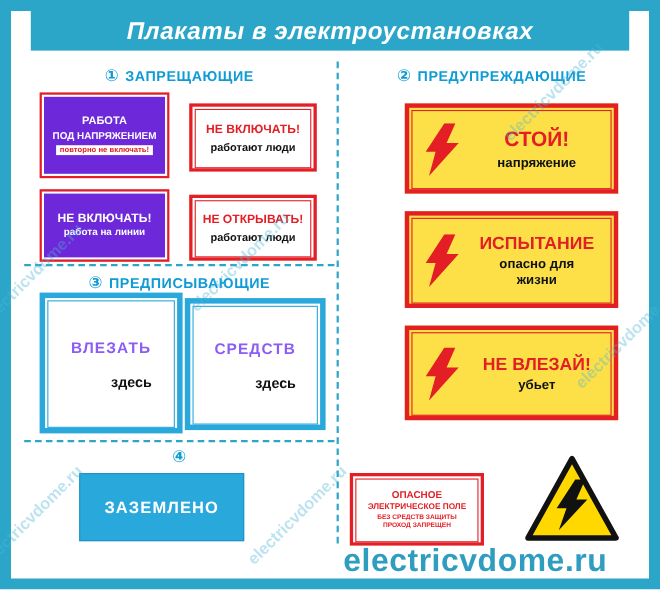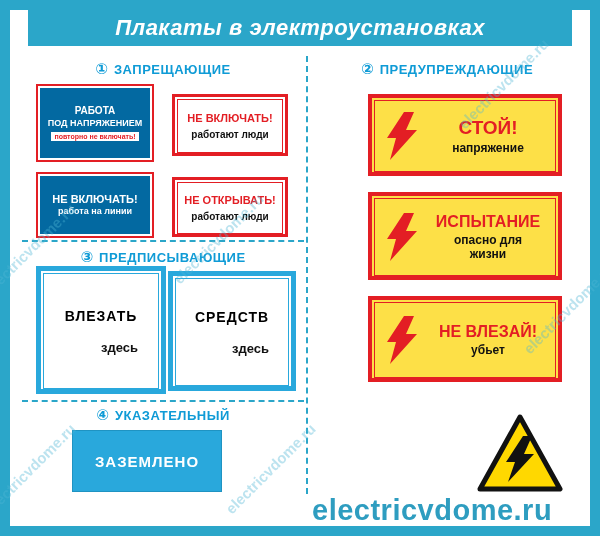--- a/index.html
+++ b/index.html
@@ -18,41 +18,41 @@
   .sec-header{position:absolute;display:flex;align-items:center;justify-content:center;gap:6px;color:#0f9bd6;}
   .sec-num{font-size:15px;font-weight:bold;}
   .sec-label{font-size:13px;font-weight:bold;letter-spacing:.5px;}
   .h-prohibit{left:22px;top:60px;width:282px;}
   .h-warning{left:314px;top:60px;width:266px;}
   .h-prescriptive{left:22px;top:248px;width:282px;}
   .h-indicating{left:22px;top:406px;width:282px;}
 
   .sign{position:absolute;}
 
-  .red-fill{background:#0369a1;border:2px solid #fff;outline:2px solid #e31e24;
+  .red-fill{background:#6d28d9;border:2px solid #fff;outline:2px solid #e31e24;
             display:flex;flex-direction:column;align-items:center;justify-content:center;}
   .rline{color:#fff;font-weight:bold;text-align:center;line-height:1.25;}
   .rline.big{font-size:11px;} .rline.med{font-size:10px;} .rline.sm{font-size:9px;}
   .strip{background:#fff;color:#e31e24;font-weight:bold;font-size:7px;padding:1px 3px;margin-top:3px;white-space:nowrap;}
 
   .white-sign{background:#fff;border:3px solid #e31e24;}
   .white-sign .inner{margin:2px;border:1px solid #e31e24;height:calc(100% - 4px);
             display:flex;flex-direction:column;align-items:center;justify-content:center;gap:5px;}
   .red-text{color:#e31e24;font-weight:bold;font-size:11px;white-space:nowrap;}
   .black-text{color:#111;font-size:10px;font-weight:bold;white-space:nowrap;}
 
   .s1{left:38px;top:86px;width:110px;height:70px;}
   .s2{left:172px;top:94px;width:110px;height:56px;}
   .s3{left:38px;top:174px;width:110px;height:58px;}
   .s4{left:172px;top:177px;width:110px;height:54px;}
 
   .blue-sign{background:#fff;border:5px solid #29a8dc;}
   .blue-sign .inner{margin:2px;border:1px solid #29a8dc;height:calc(100% - 4px);
             display:flex;flex-direction:column;align-items:center;justify-content:center;gap:16px;}
-  .blue-sign .l1{font-size:14px;font-weight:bold;color:#000000;letter-spacing:1px;}
+  .blue-sign .l1{font-size:14px;font-weight:bold;color:#8b5cf6;letter-spacing:1px;}
   .blue-sign .l2{font-size:13px;font-weight:bold;color:#111;margin-left:37px;}
   .b1{left:36px;top:266px;width:120px;height:118px;}
   .b2{left:168px;top:271px;width:118px;height:110px;}
 
   .g1{left:72px;top:430px;width:148px;height:60px;background:#29a8dc;border:1px solid #1f93c2;
       display:flex;align-items:center;justify-content:center;}
   .g1 span{color:#fff;font-weight:bold;font-size:15px;letter-spacing:1px;}
 
   .warn{background:#fde047;border:4px solid #e31e24;margin-left:12px;}
   .warn .inner{margin:2px;border:1px solid #e31e24;height:calc(100% - 4px);display:flex;align-items:center;}
@@ -99,21 +99,20 @@
   <div class="sec-header h-warning">
     <span class="sec-num">②</span>
     <span class="sec-label">ПРЕДУПРЕЖДАЮЩИЕ</span>
   </div>
   <div class="sec-header h-prescriptive">
     <span class="sec-num">③</span>
     <span class="sec-label">ПРЕДПИСЫВАЮЩИЕ</span>
   </div>
   <div class="sec-header h-indicating">
     <span class="sec-num">④</span>
-    <span class="sec-label">УКАЗАТЕЛЬНЫЙ</span>
   </div>
 
   <div class="sign red-fill s1">
     <span class="rline med">РАБОТА</span>
     <span class="rline sm">ПОД НАПРЯЖЕНИЕМ</span>
     <span class="strip">повторно не включать!</span>
   </div>
   <div class="sign white-sign s2">
     <div class="inner">
       <span class="red-text">НЕ ВКЛЮЧАТЬ!</span>
@@ -181,20 +180,28 @@
     <div class="inner">
       <span class="l1">СРЕДСТВ</span>
       <span class="l2">здесь</span>
     </div>
   </div>
 
   <div class="sign g1">
     <span>ЗАЗЕМЛЕНО</span>
   </div>
 
+  <div class="sign danger">
+    <div class="inner">
+      <span class="d1">ОПАСНОЕ</span>
+      <span class="d2">ЭЛЕКТРИЧЕСКОЕ ПОЛЕ</span>
+      <span class="d3">БЕЗ СРЕДСТВ ЗАЩИТЫ</span>
+      <span class="d4">ПРОХОД ЗАПРЕЩЕН</span>
+    </div>
+  </div>
 
   <div class="tri">
     <svg width="88" height="82" viewBox="0 0 88 82">
       <polygon points="44,5 84,77 4,77" fill="#ffd800" stroke="#111" stroke-width="5" stroke-linejoin="round"></polygon>
       <polygon points="47,24 30,50 39,50 32,70 58,42 48,42 56,24" fill="#111"></polygon>
     </svg>
   </div>
 
   <span class="wm wmA">electricvdome.ru</span>
   <span class="wm wmB">electricvdome.ru</span>

